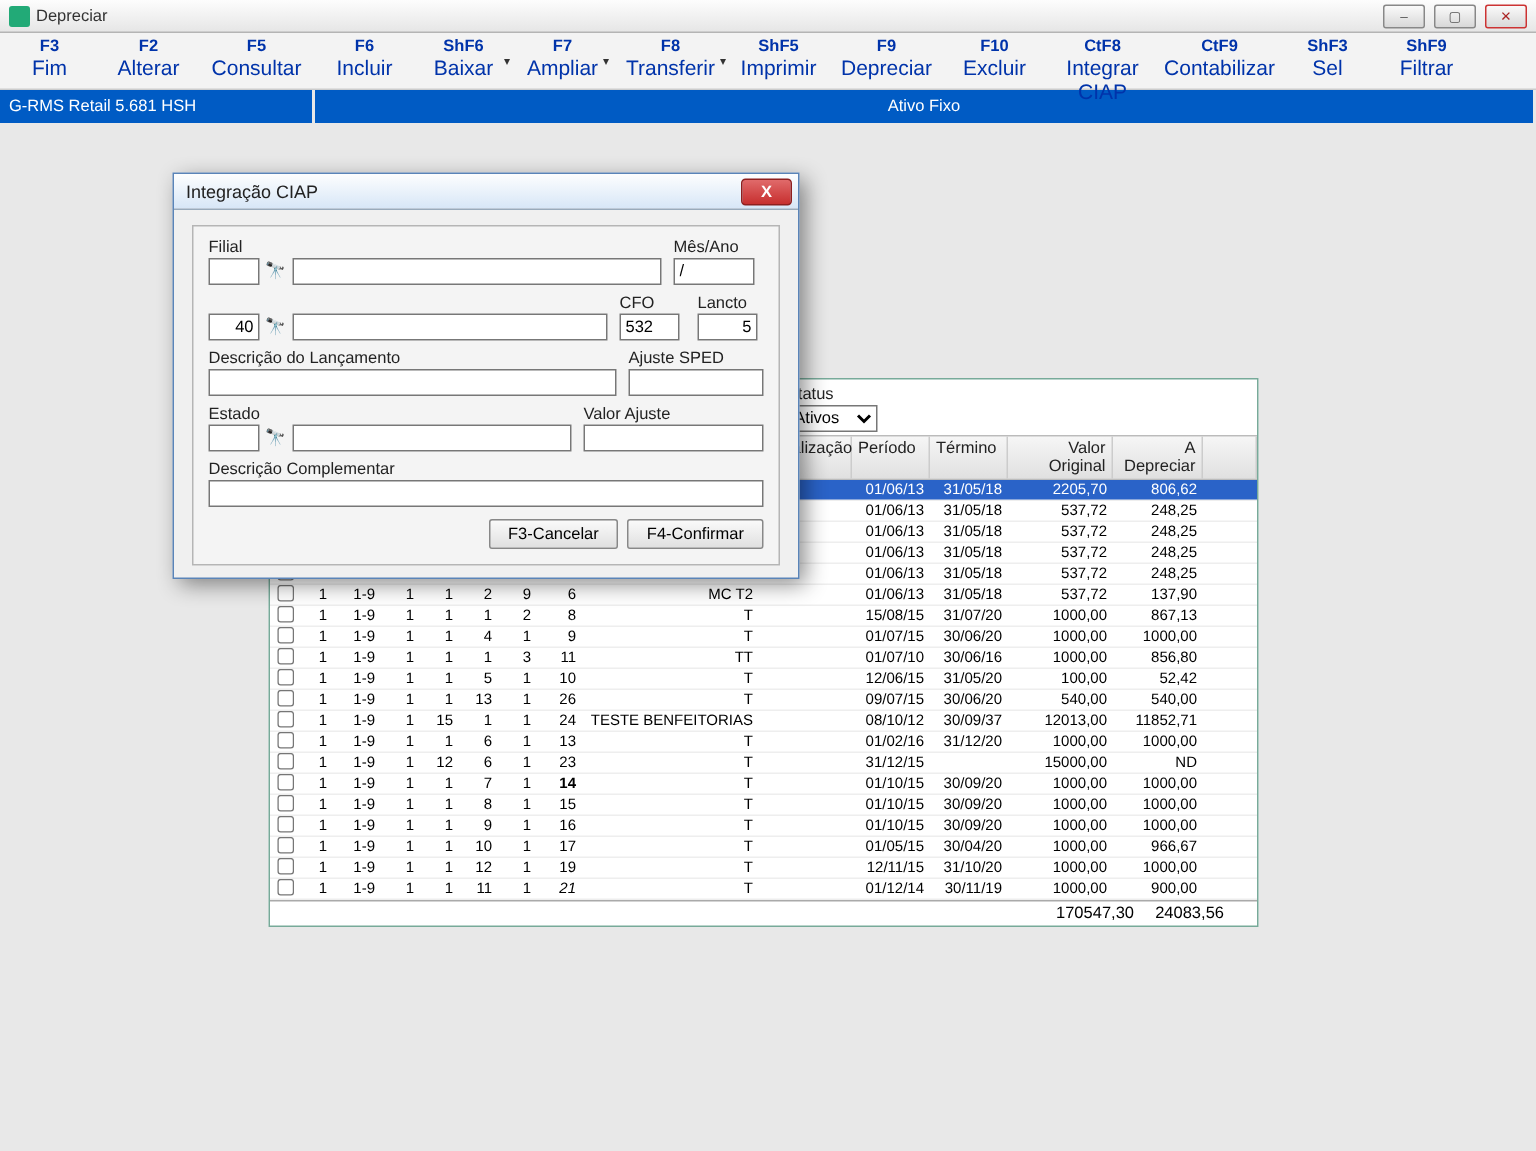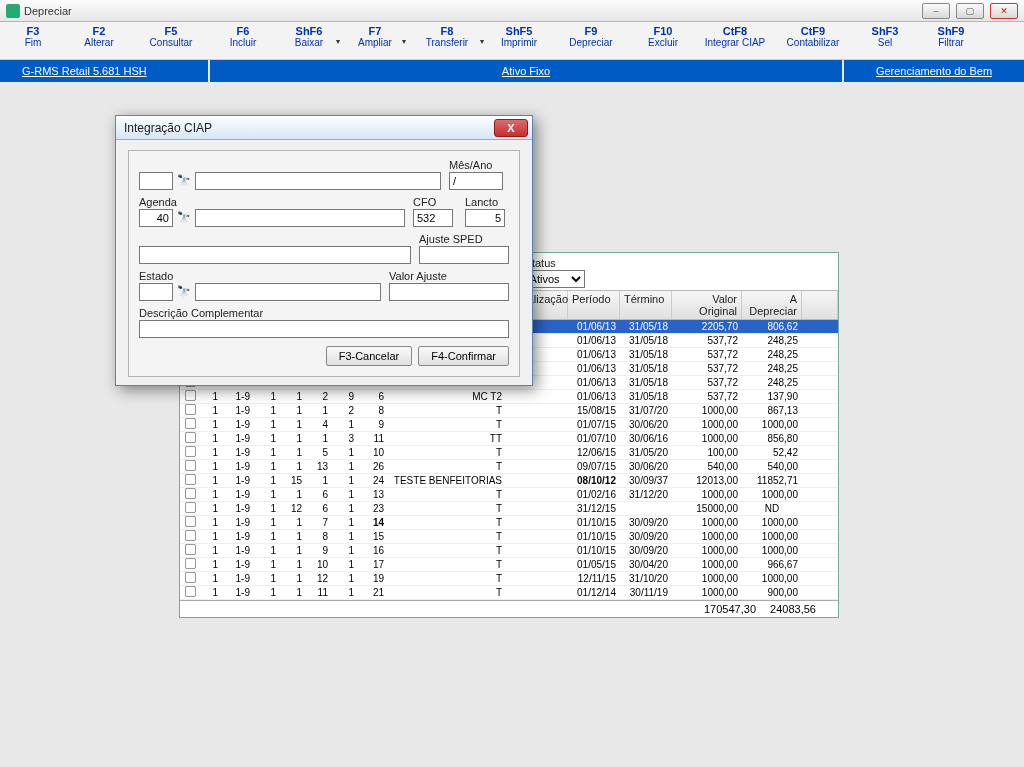--- a/index.html
+++ b/index.html
@@ -10,27 +10,27 @@
 .title-bar .left { display: flex; align-items: center; gap: 4px; }
 .title-bar .icon { width: 14px; height: 14px; background:#2a7; border-radius:2px; display:inline-block; }
 .win-btns { display: flex; gap: 6px; }
 .win-btn { width: 28px; height: 16px; border: 1px solid #888; background: linear-gradient(#fafafa,#d8d8d8); font-size: 9px; display:flex; align-items:center; justify-content:center; color:#555; border-radius:2px; }
 .win-btn.close { border-color:#c33; color:#a22; }
 
 
 .fkeys { height: 38px; background: #f3f3f3; display: flex; border-bottom: 1px solid #ccc; }
 .fkey { flex: 0 0 auto; width: 66px; text-align:center; font-size: 11px; color:#0033aa; padding: 3px 0; cursor: pointer; position:relative; }
 .fkey .k { font-weight: bold; display:block;text-align:center; }
-.fkey .lbl { display:block; color:#0033aa; font-size:10px; }
+.fkey .lbl { display:block; color:#0033aa; font-size:14px; }
 .fkey .caret { position:absolute; right:2px; top:50%; transform:translateY(-50%); font-size:8px; color:#333;}
 .fkey.wide { width: 78px; }
 
 
 .blue-band { height: 22px; background: #005bc4; color:#fff; display:flex; align-items:center; font-size:11px; }
-.blue-band .seg { padding: 0 22px; height:100%; display:flex; align-items:center; border-right: 2px solid #e8e8e8; text-decoration: underline; }
+.blue-band .seg { padding: 0 6px; height:100%; display:flex; align-items:center; border-right: 2px solid #e8e8e8; }
 .blue-band .seg.center { flex:1; justify-content:center; }
 .blue-band .seg.right { border-right:none; }
 
 
 .grid-wrap { position:absolute; left:179px; top:252px; width:660px; border:1px solid #7a9; background:#fff; }
 .filters { padding:4px 6px 2px; font-size:11px; display:flex; gap:16px; align-items:flex-end;}
 .fitem { display:flex; flex-direction:column; gap:1px;}
 .fitem label { font-size:11px; color:#222;}
 .fitem .row { display:flex; gap:2px; align-items:center; }
 .tinput { border:1px solid #777; height:18px; font-size:11px; padding:0 3px; background:#fff; }
@@ -136,21 +136,20 @@
     </div>
     <div class="fkey">
       <span class="k">ShF9</span>
       <span class="lbl">Filtrar</span>
     </div>
   </div>
 
 <div class="blue-band">
   <div class="seg" style="width:210px">G-RMS Retail 5.681 HSH</div>
   <div class="seg center">Ativo Fixo</div>
-  <div class="seg right" style="width:180px;justify-content:center">Gerenciamento do Bem</div>
 </div>
 
 <div class="grid-wrap">
   <div class="filters">
     <div class="fitem">
       <label>Localização</label>
       <div class="row">
         <input class="tinput" style="width: 70px;" value="- - -">
         <span class="bino">🔭</span>
       </div>
@@ -374,21 +373,21 @@
           <div class="gc ck" style="width: 16px;"><input type="checkbox" style=""></div>
           <div class="gc" style="width: 26px;">1</div>
           <div class="gc l" style="width: 32px;">1-9</div>
           <div class="gc" style="width: 26px;">1</div>
           <div class="gc" style="width: 26px;">15</div>
           <div class="gc" style="width: 26px;">1</div>
           <div class="gc" style="width: 26px;">1</div>
           <div class="gc" style="width: 30px;">24</div>
           <div class="gc l" style="width: 118px;">TESTE BENFEITORIAS</div>
           <div class="gc l" style="width: 62px;"></div>
-          <div class="gc" style="width: 52px; font-weight: bold;">08/10/12</div>
+          <div class="gc" style="width: 52px;">08/10/12</div>
           <div class="gc" style="width: 52px;">30/09/37</div>
           <div class="gc" style="width: 70px;">12013,00</div>
           <div class="gc" style="width: 60px;">11852,71</div>
         </div>
         <div class="gr">
           <div class="gc ck" style="width: 16px;"><input type="checkbox" style=""></div>
           <div class="gc" style="width: 26px;">1</div>
           <div class="gc l" style="width: 32px;">1-9</div>
           <div class="gc" style="width: 26px;">1</div>
           <div class="gc" style="width: 26px;">1</div>
@@ -409,21 +408,21 @@
           <div class="gc" style="width: 26px;">1</div>
           <div class="gc" style="width: 26px;">12</div>
           <div class="gc" style="width: 26px;">6</div>
           <div class="gc" style="width: 26px;">1</div>
           <div class="gc" style="width: 30px;">23</div>
           <div class="gc l" style="width: 118px;">T</div>
           <div class="gc l" style="width: 62px;"></div>
           <div class="gc" style="width: 52px;">31/12/15</div>
           <div class="gc" style="width: 52px;"></div>
           <div class="gc" style="width: 70px;">15000,00</div>
-          <div class="gc" style="width: 60px; text-align: center;">ND</div>
+          <div class="gc" style="width: 60px;">ND</div>
         </div>
         <div class="gr">
           <div class="gc ck" style="width: 16px;"><input type="checkbox" style=""></div>
           <div class="gc" style="width: 26px;">1</div>
           <div class="gc l" style="width: 32px;">1-9</div>
           <div class="gc" style="width: 26px;">1</div>
           <div class="gc" style="width: 26px;">1</div>
           <div class="gc" style="width: 26px;">7</div>
           <div class="gc" style="width: 26px;">1</div>
           <div class="gc" style="width: 30px; font-weight: bold;">14</div>
@@ -499,21 +498,21 @@
           <div class="gc" style="width: 60px;">1000,00</div>
         </div>
         <div class="gr">
           <div class="gc ck" style="width: 16px;"><input type="checkbox" style=""></div>
           <div class="gc" style="width: 26px;">1</div>
           <div class="gc l" style="width: 32px;">1-9</div>
           <div class="gc" style="width: 26px;">1</div>
           <div class="gc" style="width: 26px;">1</div>
           <div class="gc" style="width: 26px;">11</div>
           <div class="gc" style="width: 26px;">1</div>
-          <div class="gc" style="width: 30px;">21</div>
+          <div class="gc" style="width: 30px; font-style: italic;">21</div>
           <div class="gc l" style="width: 118px;">T</div>
           <div class="gc l" style="width: 62px;"></div>
           <div class="gc" style="width: 52px;">01/12/14</div>
           <div class="gc" style="width: 52px;">30/11/19</div>
           <div class="gc" style="width: 70px;">1000,00</div>
           <div class="gc" style="width: 60px;">900,00</div>
         </div>
       </div>
     <div class="grid-foot">
       <div class="gf" style="width:510px"></div>
@@ -525,53 +524,54 @@
 
 <div class="dialog">
   <div class="dlg-title">
     <span>Integração CIAP</span>
     <div class="dlg-close">X</div>
   </div>
   <div class="dlg-body">
     <div class="dlg-panel">
       <div class="drow">
         <div class="dcol" style="flex:1">
+          <label>Filial</label>
           <div style="display:flex;gap:2px">
             <input class="dinput" style="width: 34px;" value="">
             <span class="bino">🔭</span>
             <input class="dinput" style="flex: 1 1 0%;">
           </div>
         </div>
         <div class="dcol" style="width:60px">
           <label>Mês/Ano</label>
           <input class="dinput" style="width: 54px;" value="/">
         </div>
       </div>
 
       <div class="drow">
         <div class="dcol" style="flex:1">
-          <label>Agenda</label>
           <div style="display:flex;gap:2px">
             <input class="dinput" style="width: 34px; text-align: right;" value="40">
             <span class="bino">🔭</span>
             <input class="dinput" style="flex: 1 1 0%;" value="">
           </div>
         </div>
         <div class="dcol" style="width:44px">
           <label>CFO</label>
           <input class="dinput" style="width: 40px;" value="532">
         </div>
         <div class="dcol" style="width:44px">
           <label>Lancto</label>
           <input class="dinput" style="width: 40px; text-align: right;" value="5">
         </div>
       </div>
 
       <div class="drow">
         <div class="dcol" style="flex:1">
+          <label>Descrição do Lançamento</label>
           <input class="dinput" value="" style="">
         </div>
         <div class="dcol" style="width:90px">
           <label>Ajuste SPED</label>
           <input class="dinput" value="" style="">
         </div>
       </div>
 
       <div class="drow">
         <div class="dcol" style="flex:1">

